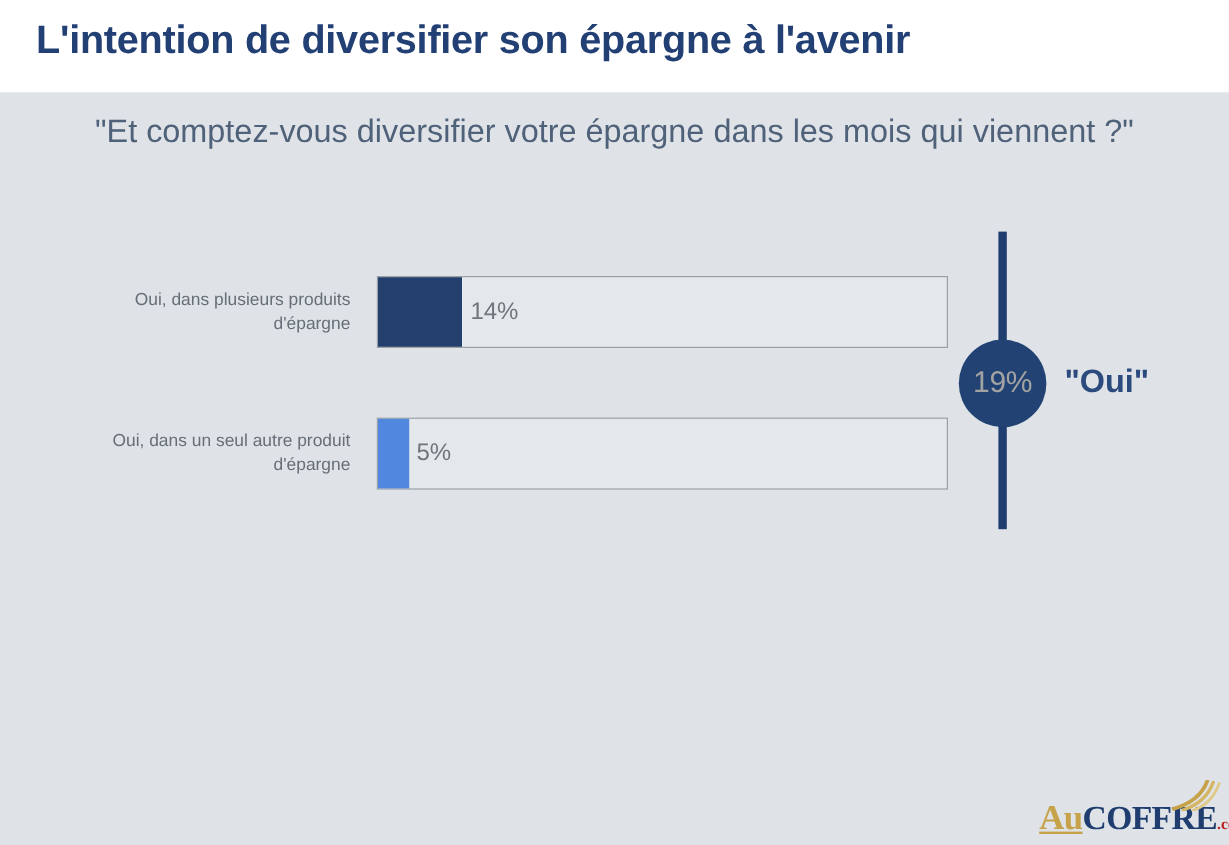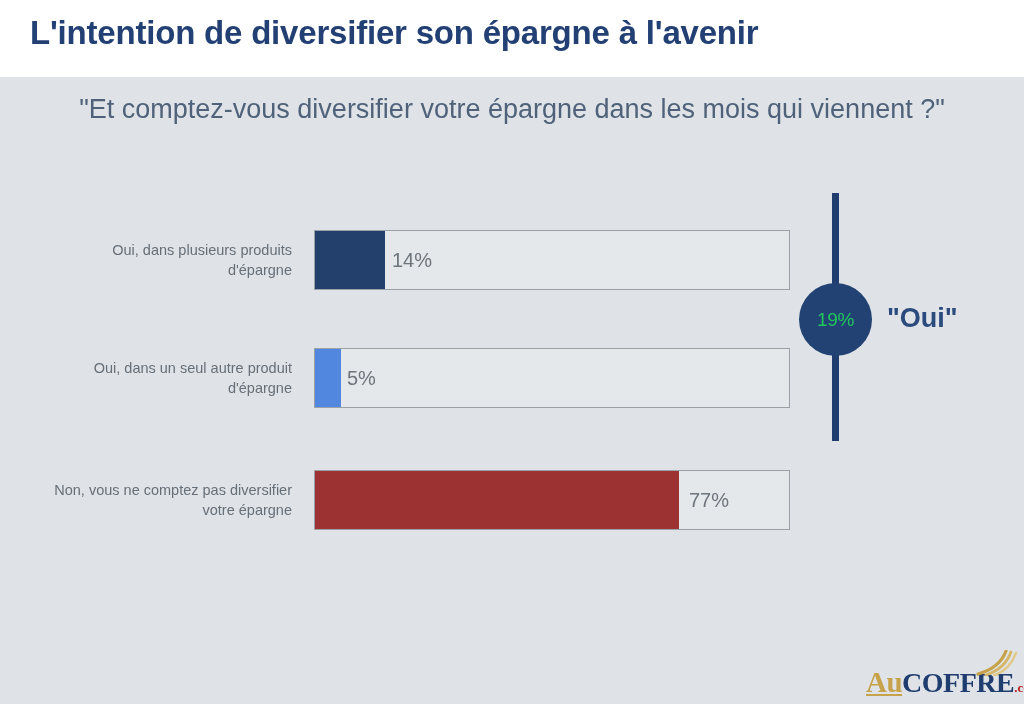--- a/index.html
+++ b/index.html
@@ -113,22 +113,22 @@
     background: #1f3d6e;
   }
   .annot-badge {
     position: absolute;
     left: 799px;
     top: 283px;
     width: 73px;
     height: 73px;
     border-radius: 36.5px;
     background: #214272;
-    color: #22c55e;
-    font-size: 19px;
+    color: #a3a3a3;
+    font-size: 25px;
     display: flex;
     align-items: center;
     justify-content: center;
     letter-spacing: -0.3px;
   }
   .annot-text {
     position: absolute;
     left: 887px;
     top: 303px;
     font-size: 27px;
@@ -200,30 +200,20 @@
       <div class="bar-label" style="top:10px;">
         <div>Oui, dans un seul autre produit</div>
         <div>d'épargne</div>
       </div>
       <div class="bar-track" style="top:0; height:60px;">
         <div class="bar-fill" id="fill-1" style="width: 5.46218%; background: rgb(82, 135, 224);"></div>
       </div>
       <div class="bar-value" style="left:347px; top:30px;">5%</div>
     </div>
 
-    <div class="bar-row" style="top:393px; height:60px;">
-      <div class="bar-label" style="top:10px;">
-        <div>Non, vous ne comptez pas diversifier</div>
-        <div>votre épargne</div>
-      </div>
-      <div class="bar-track" style="top:0; height:60px;">
-        <div class="bar-fill" id="fill-2" style="width: 76.8908%; background: rgb(156, 50, 50);"></div>
-      </div>
-      <div class="bar-value" style="left:689px; top:30px;">77%</div>
-    </div>
 
 
   </div>
 </div>
 
 <div class="annot-line"></div>
 <div class="annot-badge">19%</div>
 <div class="annot-text">"Oui"</div>
 
 <div class="logo">

